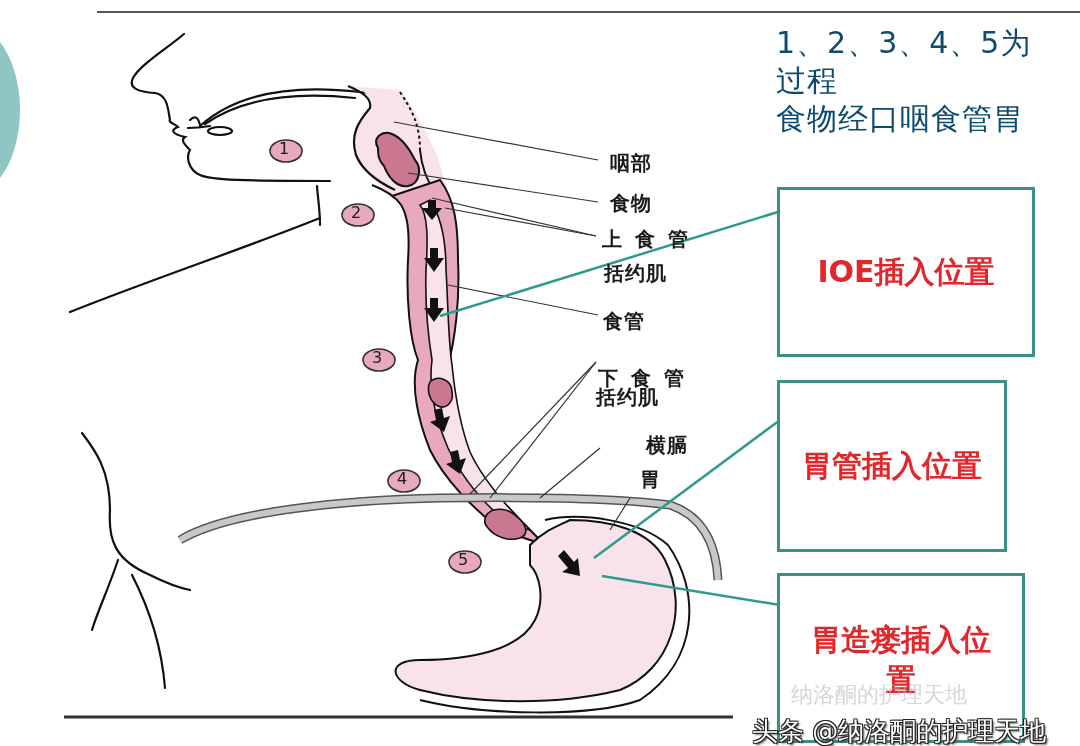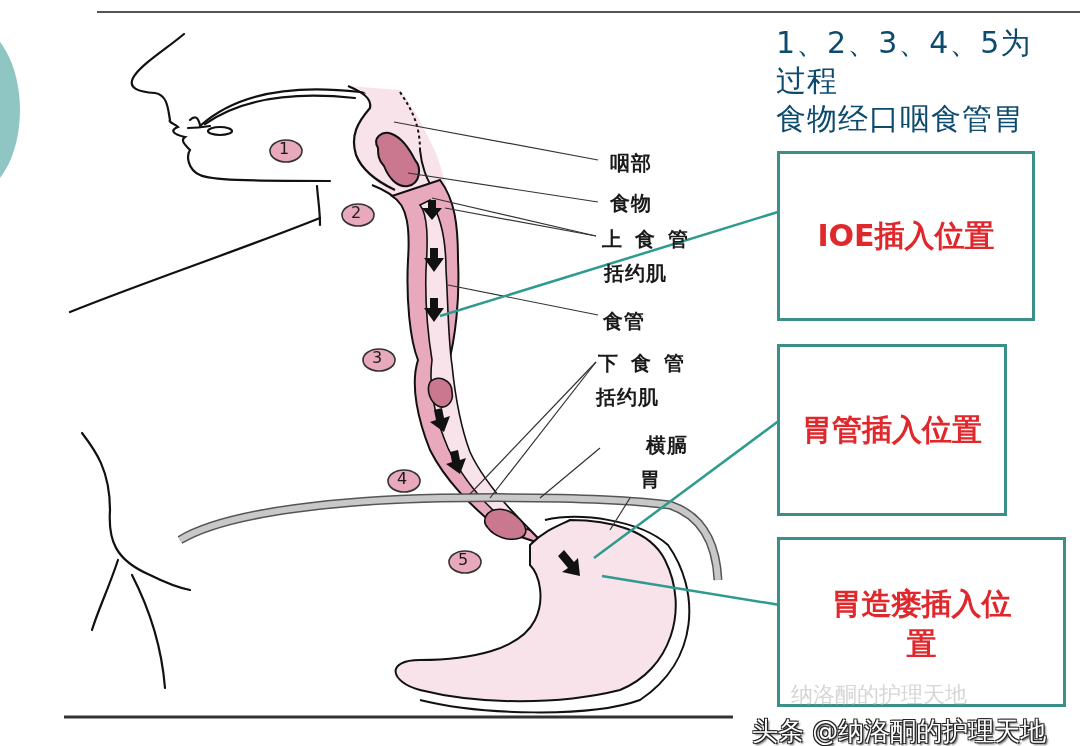--- a/index.html
+++ b/index.html
@@ -8,21 +8,21 @@
     #stage { position: absolute; left: 0; top: 0; width: 1080px; height: 746px; }
     .title-block { position: absolute; left: 776px; top: 24px; width: 300px;
                    color: #0c4a6e; font-size: 30px; line-height: 38px; letter-spacing: 1px; }
     .title-block div { white-space: nowrap; }
     .label { position: absolute; font-size: 20px; font-weight: bold; color: #1a1a1a;
              white-space: nowrap; letter-spacing: 1px; }
     .label.spaced { letter-spacing: 13px; }
     .callout { position: absolute; border: 3px solid #3a8f86; background: #ffffff;
                display: flex; align-items: center; justify-content: center; text-align: center;
                color: #e0272b; font-size: 30px; font-weight: bold; line-height: 40px;
-               box-sizing: border-box; }
+               box-sizing: border-box; margin-top: 36px; }
     .callout span { display: block; }
     .watermark { position: absolute; left: 752px; top: 714px; font-size: 26px; color: #ffffff;
                  text-shadow: 1px 1px 0 #222, -1px -1px 0 #222, 1px -1px 0 #222, -1px 1px 0 #222, 2px 2px 2px #555;
                  white-space: nowrap; }
     .watermark-ghost { position: absolute; left: 791px; top: 680px; font-size: 22px; color: rgba(180,180,180,0.55);
                        white-space: nowrap; }
   </style>
 </head>
 <body>
 
@@ -132,33 +132,33 @@
     <div>过程</div>
     <div>食物经口咽食管胃</div>
   </div>
 
   
   <div class="label" style="left:610px;top:150px;">咽部</div>
   <div class="label" style="left:610px;top:190px;">食物</div>
   <div class="label spaced" style="left:602px;top:226px;">上食管</div>
   <div class="label" style="left:604px;top:260px;">括约肌</div>
   <div class="label" style="left:603px;top:308px;">食管</div>
-  <div class="label spaced" style="left:598px;top:350px;">下食管</div>
+  <div class="label spaced" style="left:598px;top:365px;">下食管</div>
   <div class="label" style="left:596px;top:384px;">括约肌</div>
   <div class="label" style="left:646px;top:432px;font-family:Liberation Mono, monospace;">横膈</div>
   <div class="label" style="left:640px;top:466px;">胃</div>
 
   
   <div class="callout" style="left:777px;top:151px;width:258px;height:170px;">
     <span>IOE插入位置</span>
   </div>
   <div class="callout" style="left:777px;top:344px;width:230px;height:172px;text-align:center;">
     <span>胃管插入位置</span>
   </div>
-  <div class="callout" style="left:777px;top:537px;width:289px;height:170px;align-items:flex-start;padding-top:44px;">
+  <div class="callout" style="left:777px;top:537px;width:248px;height:170px;align-items:flex-start;padding-top:44px;">
     <div>
       <span>胃造瘘插入位</span>
       <span>置</span>
     </div>
   </div>
 
   
   <div class="watermark-ghost">纳洛酮的护理天地</div>
   <div class="watermark">头条 @纳洛酮的护理天地</div>
 </div>

